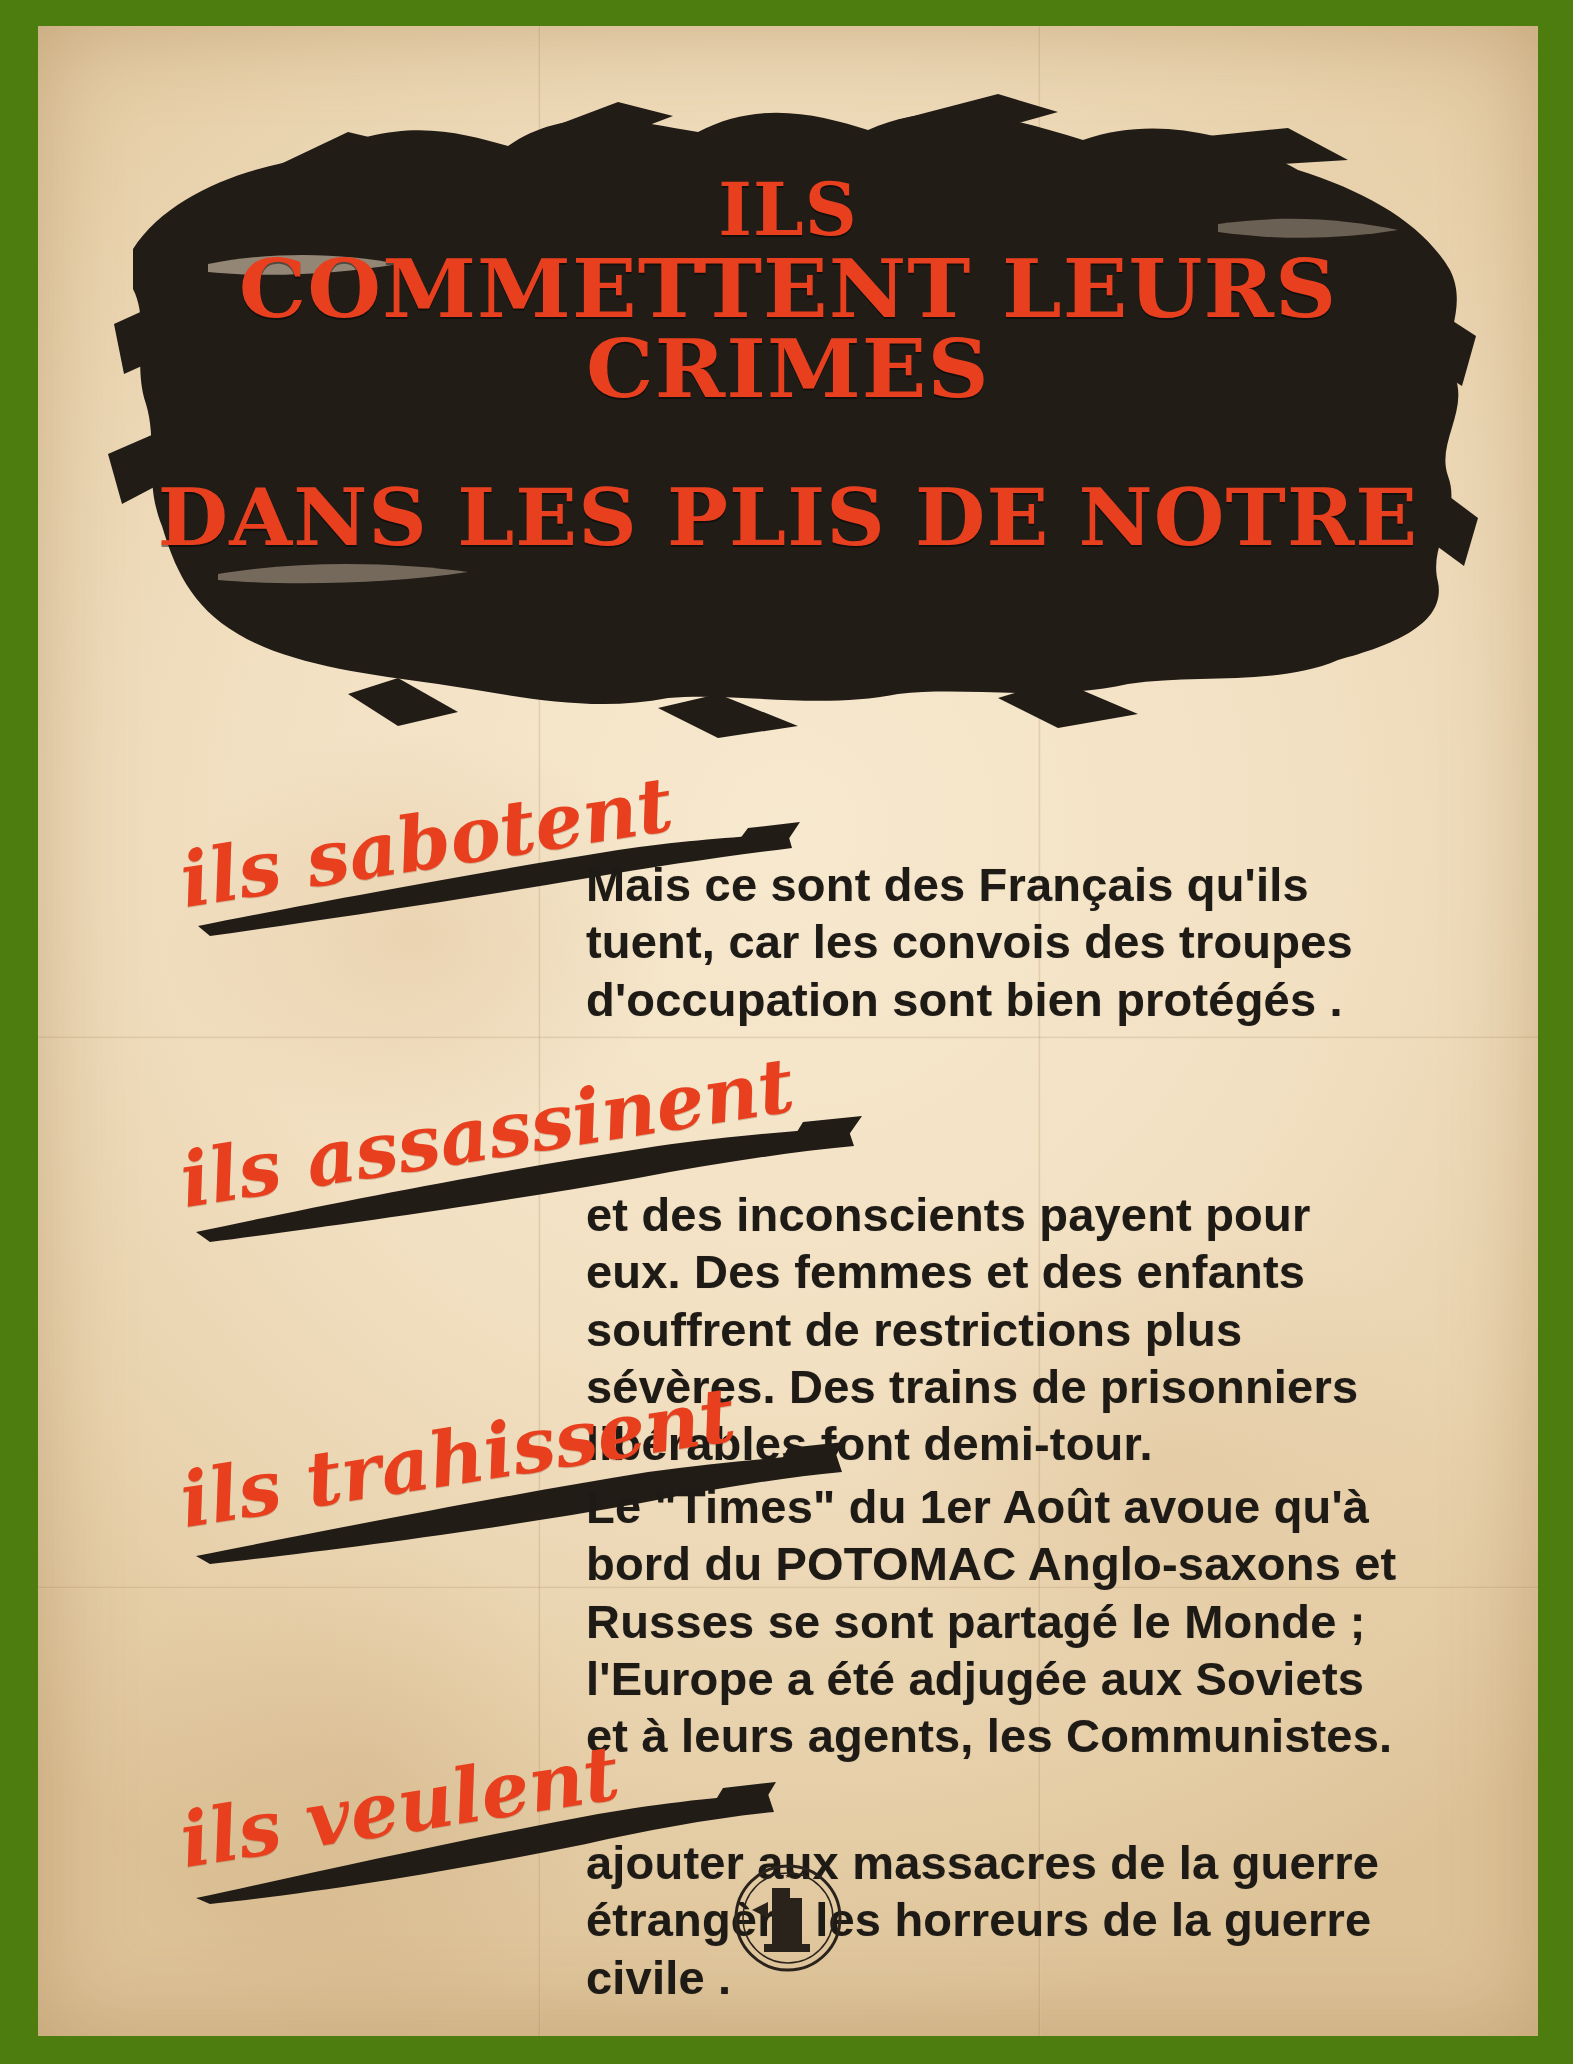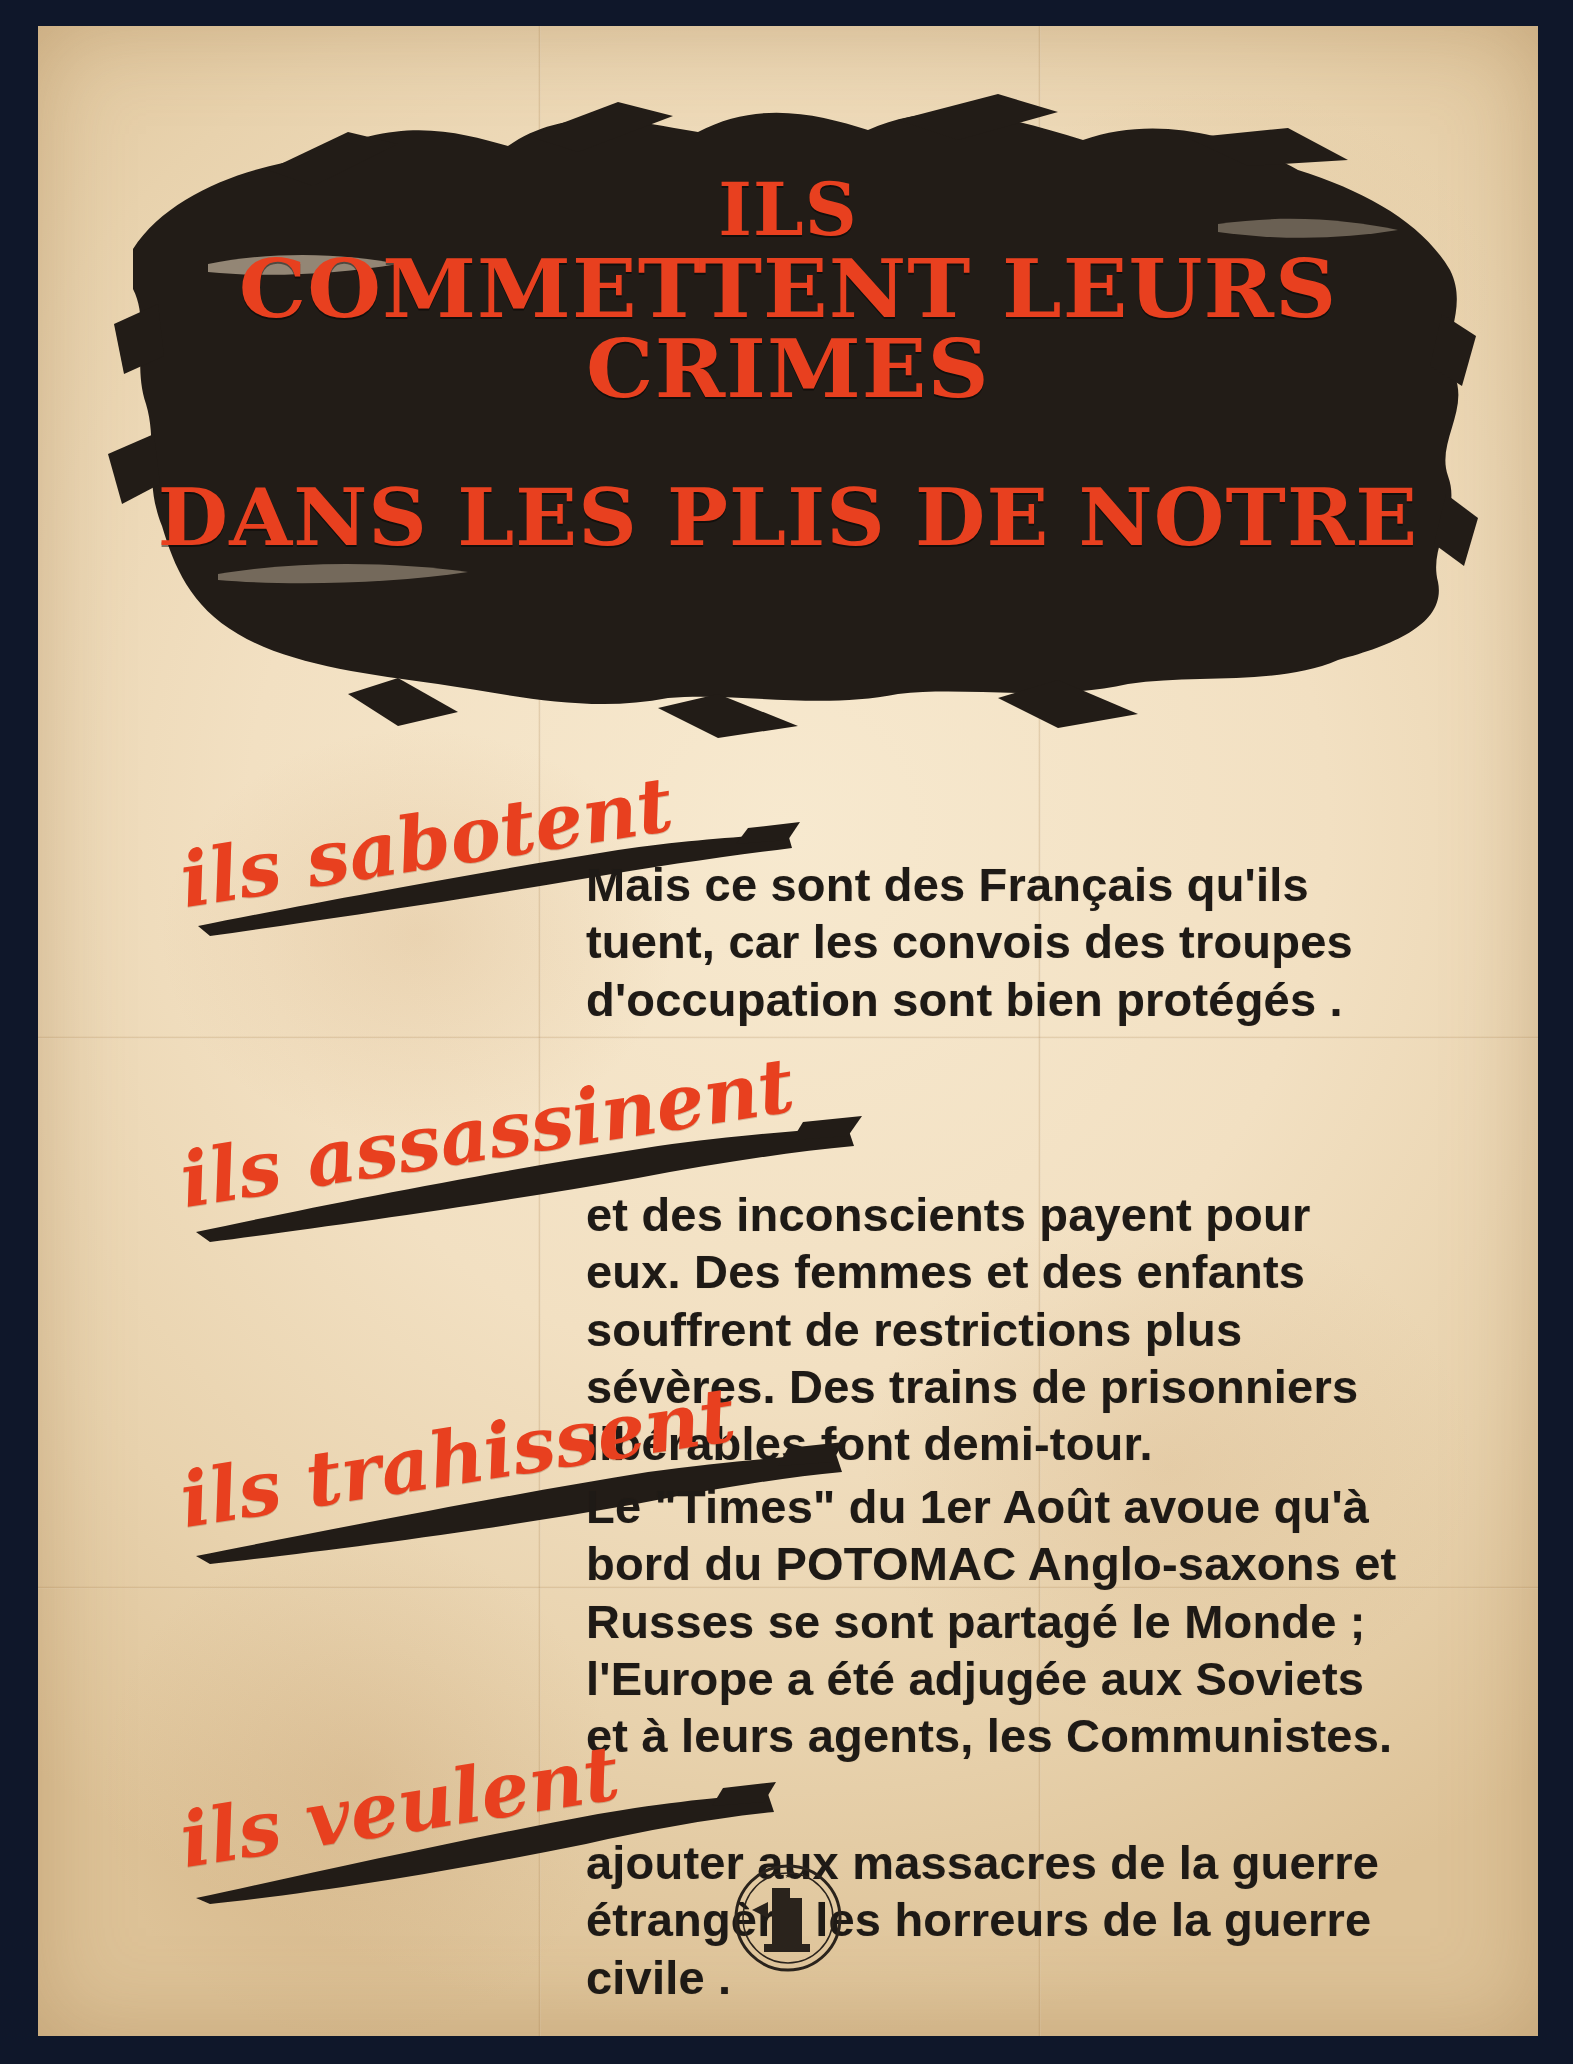--- a/index.html
+++ b/index.html
@@ -12,21 +12,21 @@
     height: 2064px;
     font-family: "Liberation Sans", sans-serif;
     overflow: hidden;
   }
 
   .poster-frame {
     position: absolute;
     left: 0; top: 0;
     width: 1573px;
     height: 2064px;
-    background: #0f172a;
+    background: #4d7c0f;
   }
 
   
   .poster {
     position: absolute;
     left: 38px;
     top: 26px;
     width: 1500px;
     height: 2010px;
     background:

